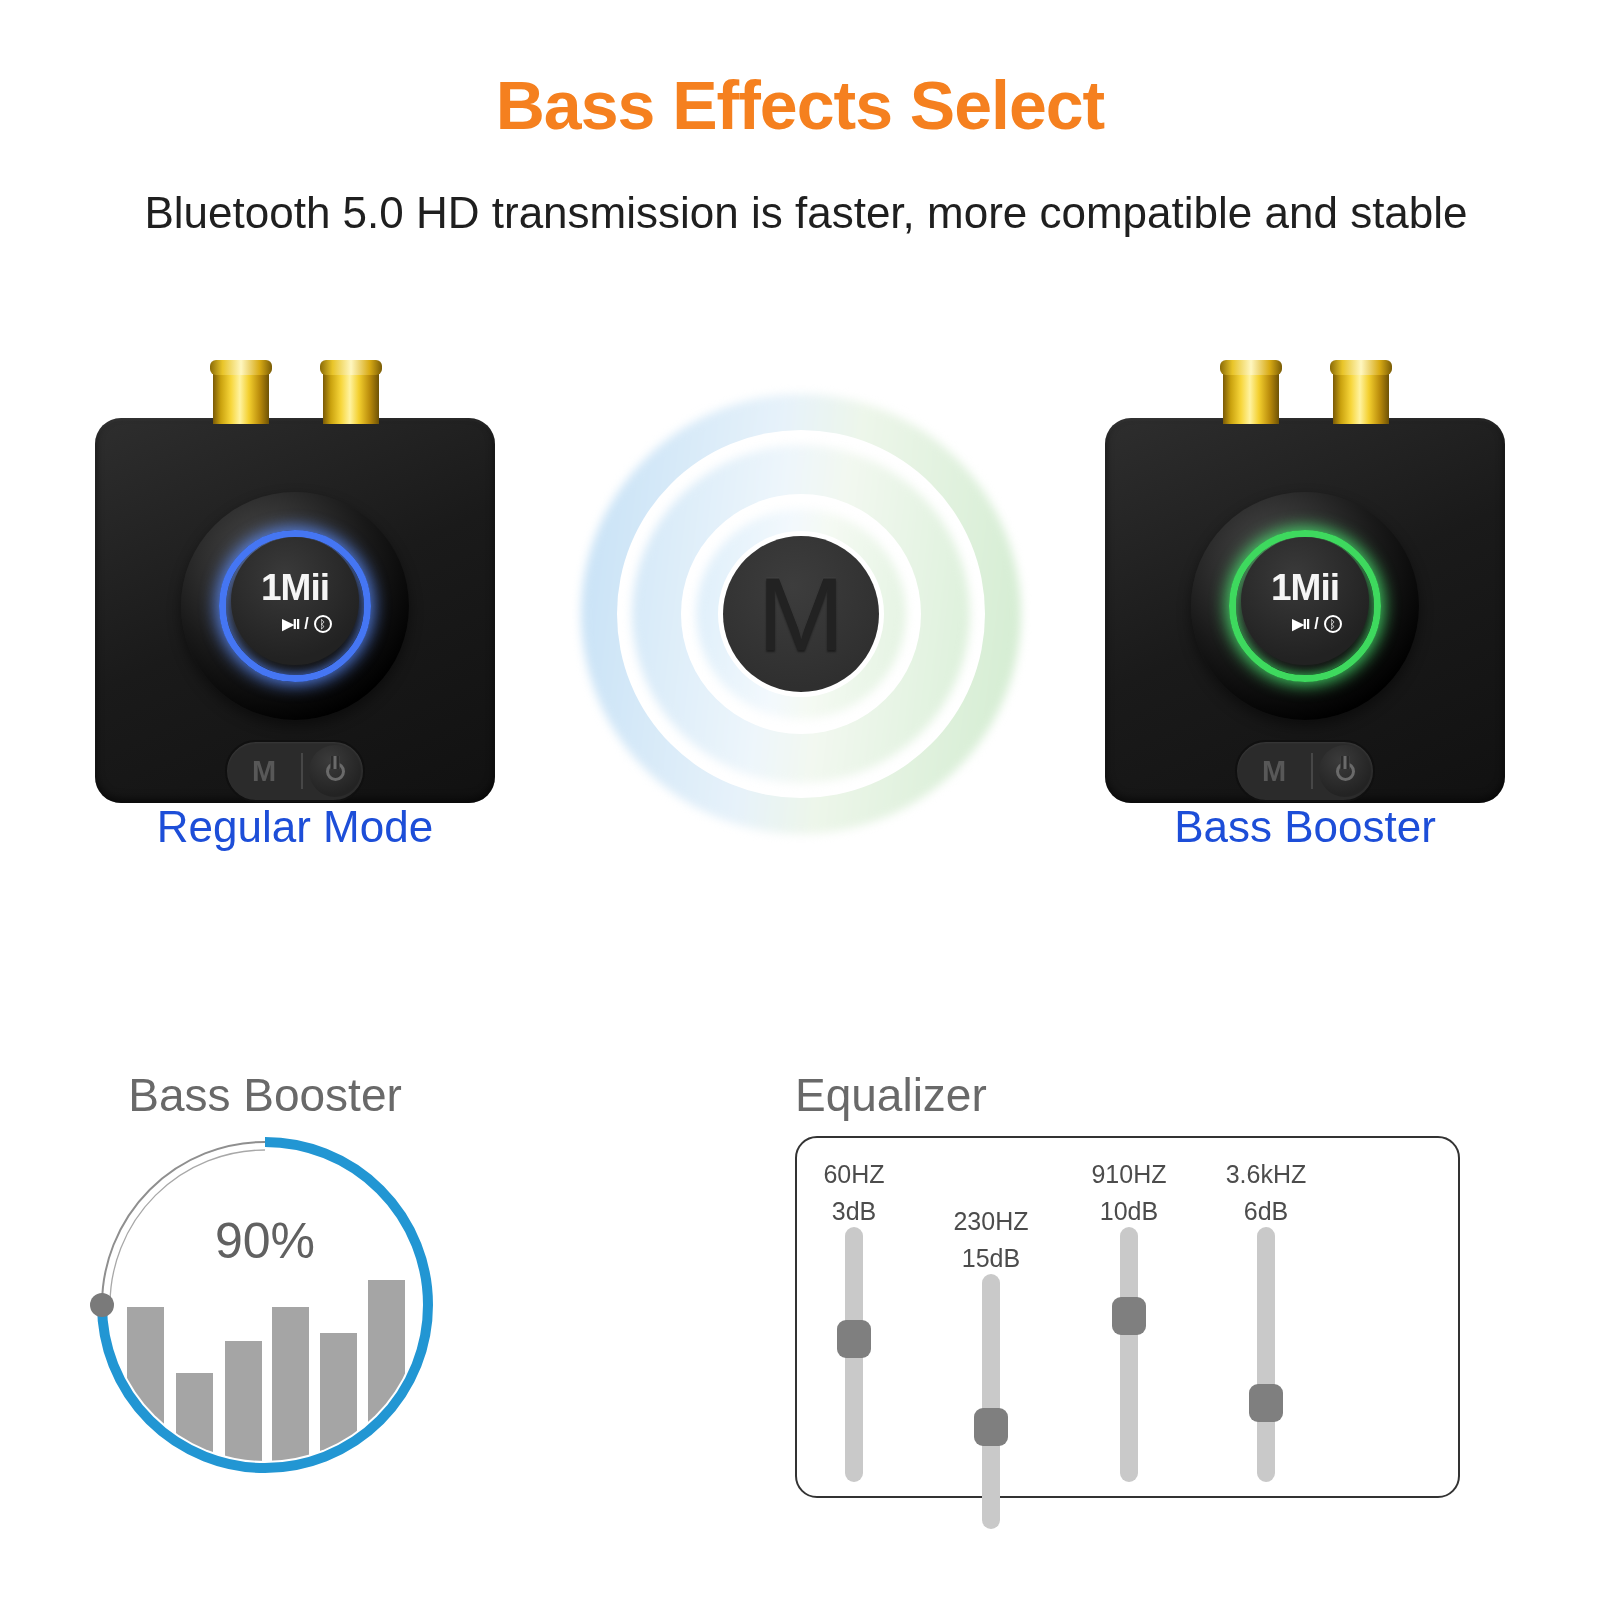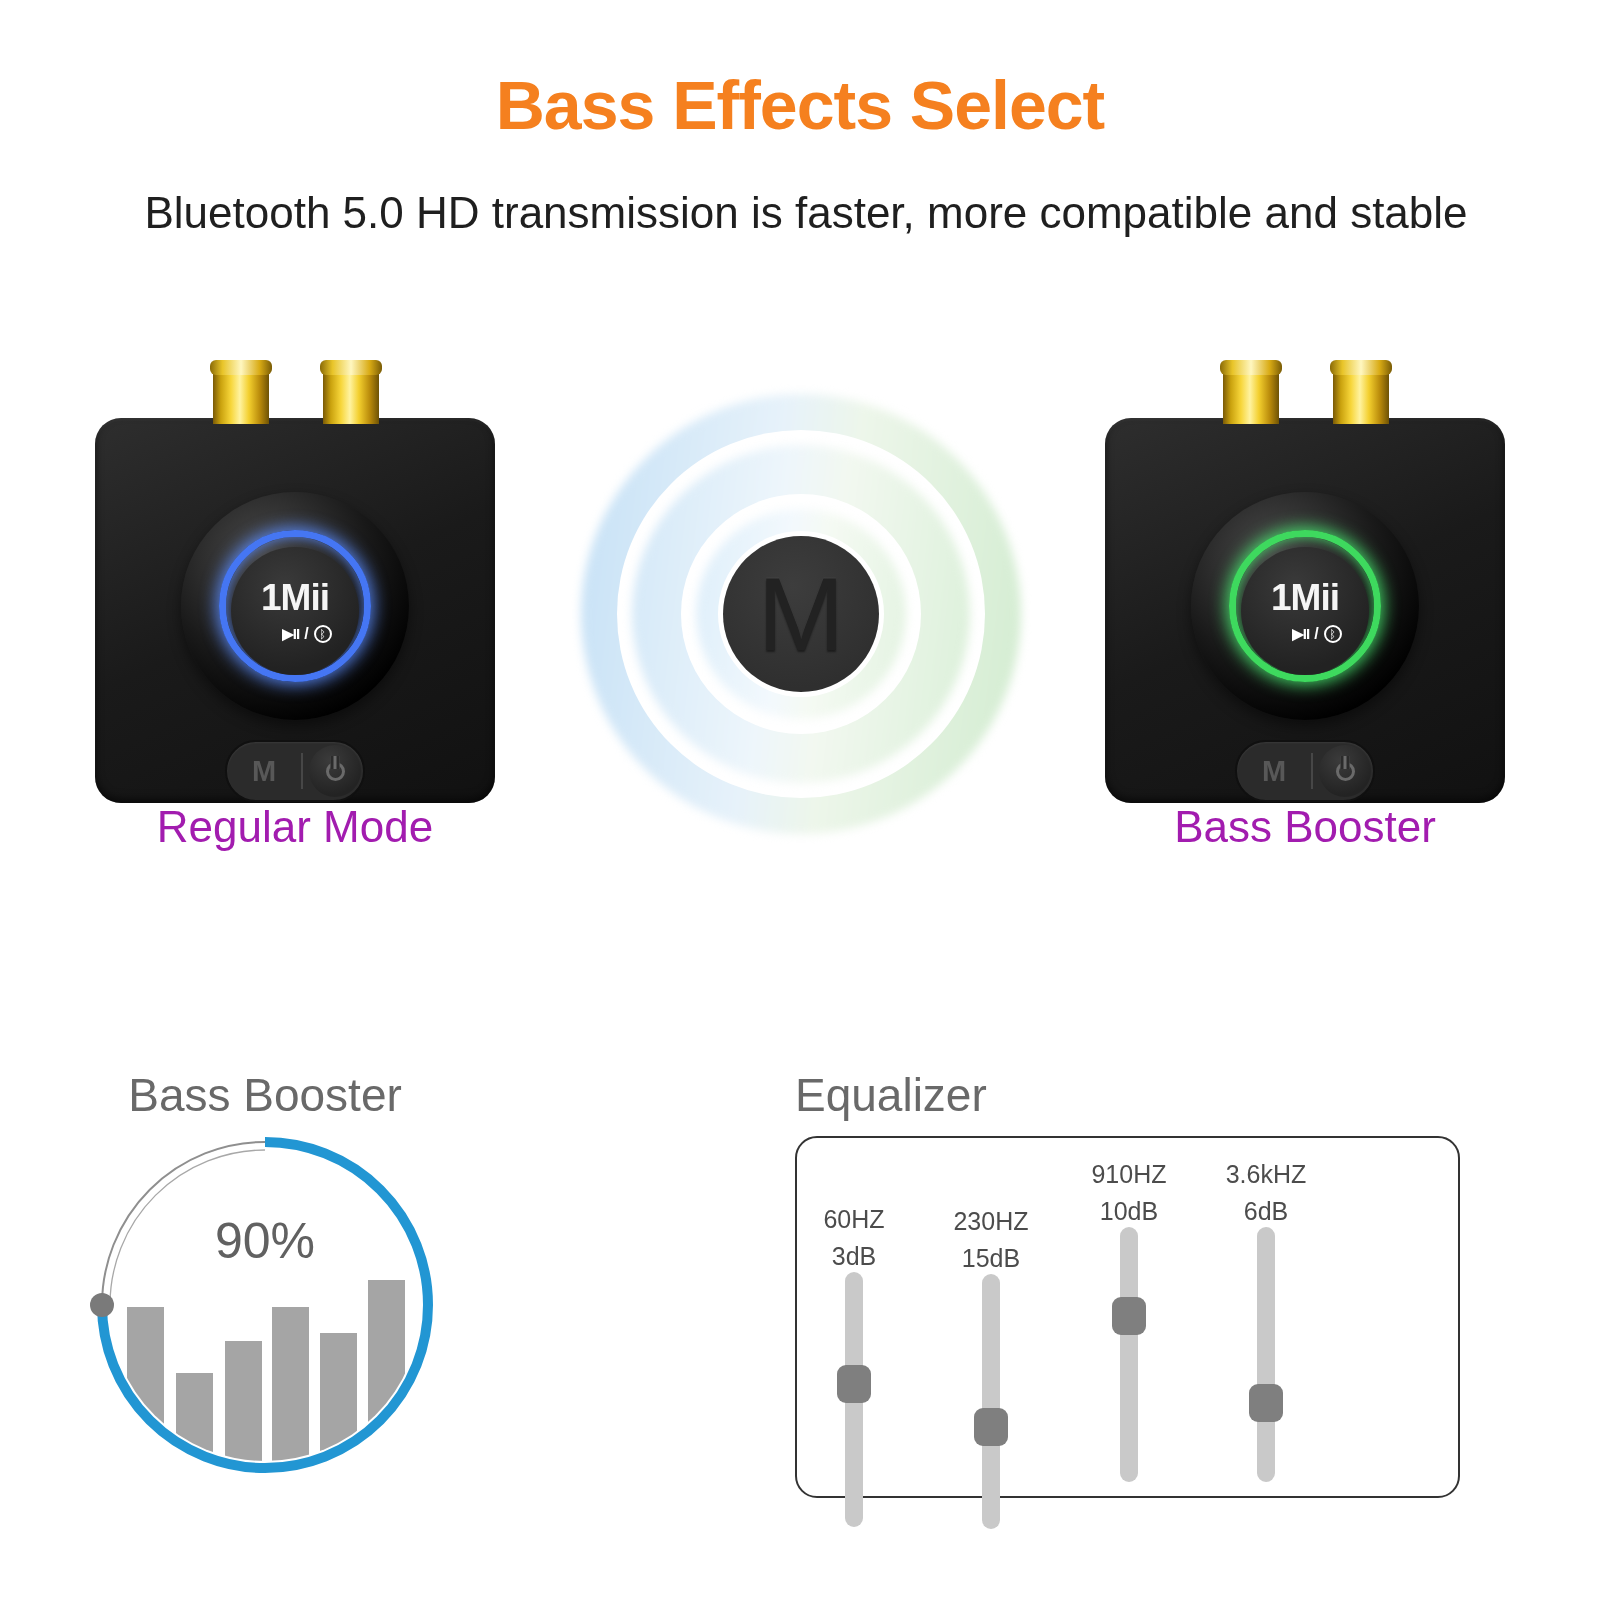--- a/index.html
+++ b/index.html
@@ -21,21 +21,21 @@
   .rca{position:absolute;top:-58px;width:56px;height:64px;z-index:-1;border-radius:7px 7px 0 0;
        background:linear-gradient(90deg,#7a5a06 0%,#caa20e 14%,#f7d63a 32%,#fff3a0 48%,#f3cf2e 64%,#b8890a 84%,#6e5205 100%);}
   .rca::before{content:"";position:absolute;left:-3px;right:-3px;top:0;height:15px;border-radius:6px;
        background:linear-gradient(90deg,#8a6a08,#e8c428 20%,#fff7c0 50%,#d9ab14 80%,#7a5c06);}
   .rca.one{left:118px;} .rca.two{left:228px;}
 
   .bezel{position:absolute;left:50%;top:74px;width:228px;height:228px;margin-left:-114px;border-radius:50%;
          background:radial-gradient(circle at 36% 28%,#4a4a4a 0%,#191919 48%,#000 78%);
          display:flex;align-items:center;justify-content:center;
          box-shadow:0 6px 14px rgba(0,0,0,.45);}
-  .led{width:152px;height:152px;border-radius:50%;display:flex;align-items:flex-end;justify-content:center;box-sizing:border-box;border:7px solid;}
+  .led{width:152px;height:152px;border-radius:50%;display:flex;align-items:flex-start;justify-content:center;box-sizing:border-box;border:7px solid;}
   .ring-blue{border-color:#4576F3;box-shadow:0 0 16px 3px rgba(90,140,255,.85),inset 0 0 10px 2px rgba(90,140,255,.65);}
   .ring-green{border-color:#3ED95E;box-shadow:0 0 16px 3px rgba(70,230,110,.85),inset 0 0 10px 2px rgba(70,230,110,.65);}
   .btn-inner{width:128px;height:128px;border-radius:50%;display:flex;flex-direction:column;align-items:center;justify-content:center;
          background:radial-gradient(circle at 42% 30%,#3a3a3a,#222 72%);}
   .logo{font-size:37px;font-weight:800;letter-spacing:-1px;color:#f5f5f5;line-height:1;}
   .icons{margin-top:9px;display:flex;align-items:center;gap:5px;color:#fff;padding-left:24px;}
   .pp{font-size:15px;font-weight:800;letter-spacing:-1px;}
   .slash{font-size:16px;font-weight:600;}
   .bt{width:18px;height:18px;border:2px solid #fff;border-radius:50%;display:flex;align-items:center;justify-content:center;box-sizing:border-box;}
   .bt i{font-style:normal;font-size:11px;line-height:1;font-family:"DejaVu Sans",sans-serif;}
@@ -45,21 +45,21 @@
         box-shadow:inset 0 1px 2px rgba(255,255,255,.07);}
   .mkey{flex:1;text-align:center;font-size:29px;font-weight:600;color:#585858;}
   .pill-div{width:2px;height:36px;background:#474747;}
   .pwr-circle{width:52px;height:52px;margin:0 2px 0 6px;border-radius:50%;position:relative;flex:0 0 auto;
         background:radial-gradient(circle at 40% 30%,#3b3b3b,#232323 72%);
         display:flex;align-items:center;justify-content:center;}
   .pwr-icon{position:relative;width:19px;height:19px;border:3px solid #6a6a6a;border-radius:50%;box-sizing:border-box;}
   .pwr-line{position:absolute;left:50%;top:-9px;transform:translateX(-50%);width:3px;height:13px;background:#6a6a6a;
         border-left:3px solid #2b2b2b;border-right:3px solid #2b2b2b;}
 
-  .dev-label{position:absolute;top:802px;width:400px;text-align:center;font-size:44px;color:#a21caf;}
+  .dev-label{position:absolute;top:802px;width:400px;text-align:center;font-size:44px;color:#1d4ed8;}
   .dev-label.left{left:95px;} .dev-label.right{left:1105px;}
 
   
   .rings{position:absolute;left:581px;top:394px;width:440px;height:440px;}
   .rings>div{position:absolute;left:50%;top:50%;transform:translate(-50%,-50%);border-radius:50%;}
   .rg{filter:blur(5px);}
   .c1{width:440px;height:440px;background:linear-gradient(97deg,#c6e1f6,#e7f2fa 42%,#edf6ea 58%,#d2ecd0);}
   .c2{width:368px;height:368px;background:#fff;}
   .c3{width:338px;height:338px;background:linear-gradient(97deg,#d3e8f8,#eef6fb 42%,#f2f8f0 58%,#dbf0d9);}
   .c4{width:240px;height:240px;background:#fff;}
@@ -74,21 +74,21 @@
   .bb-heading{left:60px;width:410px;text-align:center;}
   .eq-heading{left:795px;text-align:left;}
 
   
   .bb-svg{position:absolute;left:85px;top:1125px;}
 
   
   .eq-panel{position:absolute;left:795px;top:1136px;width:665px;height:362px;box-sizing:border-box;
             border:2px solid #333;border-radius:22px;background:#fff;}
   .eq-col{position:absolute;top:0;width:130px;height:100%;}
-  .eq-col.c0{left:-8px;margin-top:45px;} .eq-col.c1x{left:129px;margin-top:47px;} .eq-col.c2x{left:267px;} .eq-col.c3x{left:404px;} .eq-col.c4x{left:542px;}
+  .eq-col.c0{left:-8px;} .eq-col.c1x{left:129px;margin-top:47px;} .eq-col.c2x{left:267px;} .eq-col.c3x{left:404px;} .eq-col.c4x{left:542px;}
   .eq-label{position:absolute;top:18px;left:0;width:130px;text-align:center;font-size:25px;line-height:37px;color:#4c4c4c;}
   .eq-track{position:absolute;left:56px;top:89px;width:18px;height:255px;border-radius:9px;background:#c9c9c9;}
   .eq-handle{position:absolute;left:48px;width:34px;height:38px;border-radius:9px;background:#7f7f7f;}
 </style>
 </head>
 <body>
 
 <div class="canvas">
 
   <div class="title">Bass Effects Select</div>

